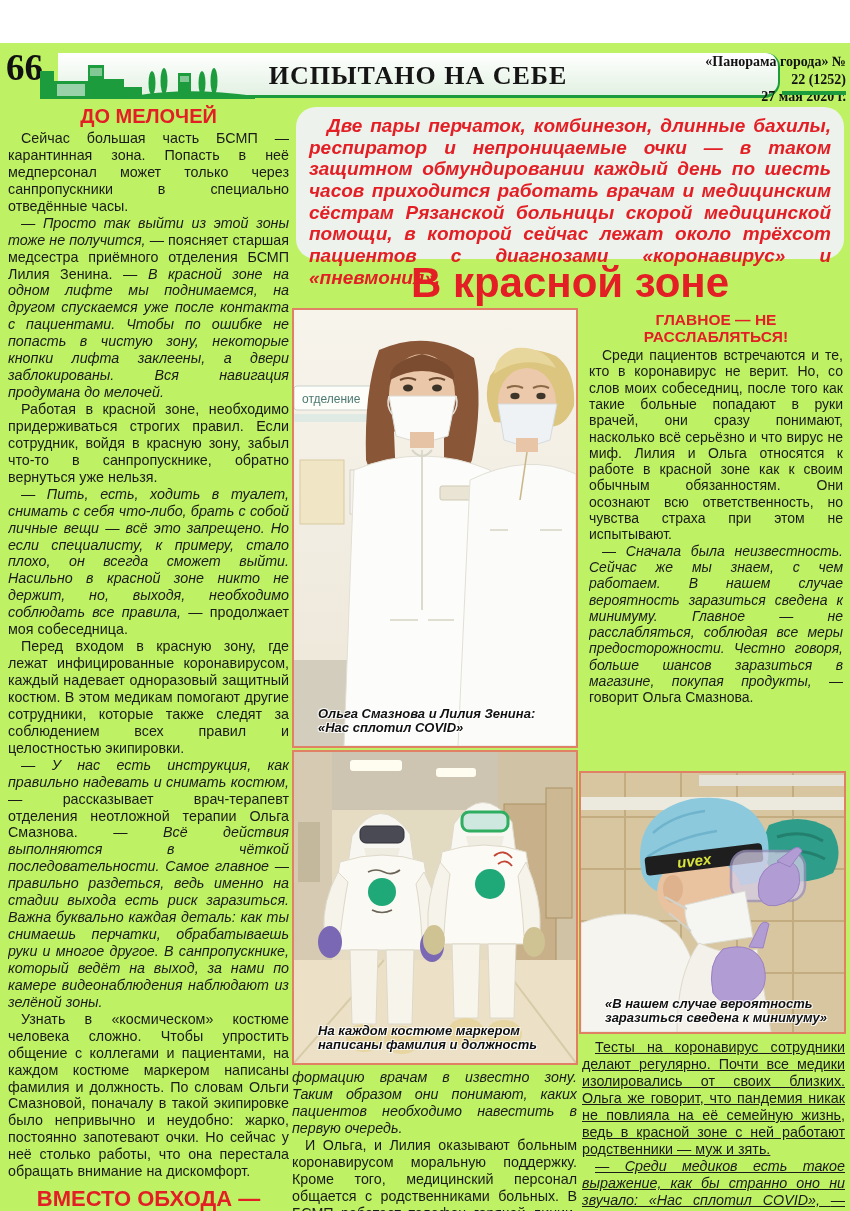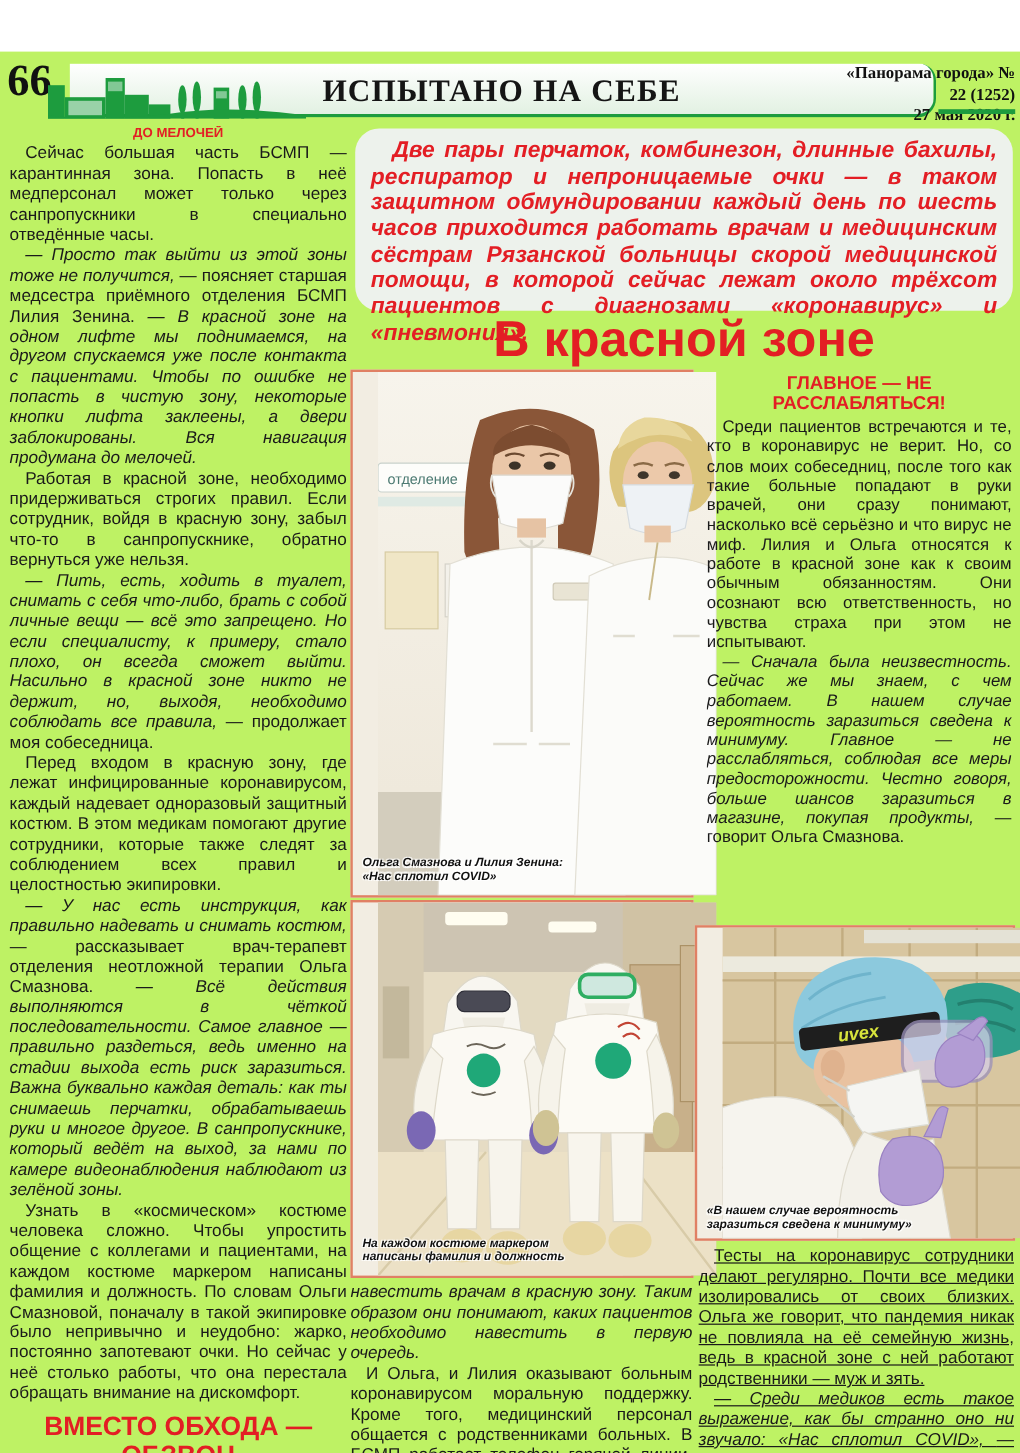--- a/index.html
+++ b/index.html
@@ -13,21 +13,21 @@
   .page-num{position:absolute;left:6px;top:6px;font-family:"Liberation Serif", serif;
       font-weight:bold;font-size:37px;line-height:1;color:#111;}
   .skyline{position:absolute;left:40px;top:14px;}
   .section-title{position:absolute;left:58px;top:18px;width:720px;text-align:center;
       font-family:"Liberation Serif", serif;font-weight:bold;font-size:26px;
       letter-spacing:1px;color:#151515;}
   .masthead{position:absolute;left:700px;top:10px;width:146px;text-align:right;
       font-family:"Liberation Serif", serif;font-weight:bold;font-size:14px;line-height:1.25;color:#111;}
   .masthead-rule{position:absolute;left:782px;top:48px;width:64px;height:4px;background:#1d9c3e;}
   
-  .col-heading{color:#e31e24;font-weight:bold;text-align:center;font-size:11px;
+  .col-heading{color:#e31e24;font-weight:bold;text-align:center;font-size:20px;
       line-height:1.1;margin:0 0 3px 0;}
   .para{margin:0;text-align:justify;text-indent:13px;}
   .para .it{font-style:italic;}
   .para.noindent{text-indent:0;}
   .left-col{position:absolute;left:8px;top:62px;width:281px;height:1140px;overflow:hidden;
       font-size:14.3px;line-height:1.185;}
   .left-col .heading-2{margin-top:7px;font-size:22px;}
   .mid-bottom{position:absolute;left:292px;top:1026px;width:285px;height:180px;overflow:hidden;
       font-size:14.3px;line-height:1.185;}
   .right-top{position:absolute;left:589px;top:268px;width:254px;height:460px;overflow:hidden;
@@ -36,24 +36,24 @@
   .right-bottom{position:absolute;left:582px;top:996px;width:263px;height:200px;overflow:hidden;
       font-size:14.3px;line-height:1.19;text-decoration:underline;}
   
   .lead-box{position:absolute;left:296px;top:64px;width:548px;height:152px;
       background:#edf2ec;border-radius:20px;padding:8px 13px;box-sizing:border-box;
       color:#e31e24;font-weight:bold;font-style:italic;font-size:19px;line-height:1.14;
       text-align:justify;text-indent:18px;}
   .headline{position:absolute;left:296px;top:219px;width:548px;text-align:center;
       color:#e31e24;font-weight:bold;font-size:42px;line-height:1.0;letter-spacing:0;}
   
-  .photo{position:absolute;border:2px solid #e08064;box-sizing:border-box;background:#f2ede2;padding-left:21px;}
+  .photo{position:absolute;border:2px solid #e08064;box-sizing:border-box;background:#f2ede2;}
   .photo svg{display:block;}
-  .photo-caption{position:absolute;left:8px;font-weight:bold;font-style:italic;
-      font-size:10px;line-height:1.12;color:#101010;
+  .photo-caption{position:absolute;left:24px;font-weight:bold;font-style:italic;
+      font-size:13px;line-height:1.12;color:#101010;
       text-shadow:1px 1px 0 rgba(255,255,255,.85), -1px -1px 0 rgba(255,255,255,.7), 1px -1px 0 rgba(255,255,255,.7), -1px 1px 0 rgba(255,255,255,.7);}
   .photo-caption span{display:block;}
   #photo1{left:292px;top:265px;width:286px;height:440px;}
   #photo1 .photo-caption{bottom:10px;}
   #photo2{left:292px;top:707px;width:286px;height:315px;}
   #photo2 .photo-caption{bottom:10px;}
   #photo3{left:579px;top:728px;width:267px;height:263px;}
   #photo3 .photo-caption{bottom:6px;}
   .bottom-rule{position:absolute;left:8px;top:1203px;width:837px;height:3px;background:#1d9c3e;}
 </style>
@@ -270,21 +270,21 @@
         <path d="M168,174 l10,-20 q4,-8 10,-3 l-6,24 Z"></path>
       </g>
     </svg>
     <div class="photo-caption">
       <span>«В нашем случае вероятность</span>
       <span>заразиться сведена к минимуму»</span>
     </div>
   </div>
 
   <div class="mid-bottom">
-      <p class="para noindent"><span class="it">навестить врачам в красную зону. Таким образом они понимают, каких пациентов необходимо навестить в первую очередь.</span></p>
+      <p class="para noindent"><span class="it">формацию врачам в известно зону. Таким образом они понимают, каких пациентов необходимо навестить в первую очередь.</span></p>
       <p class="para"><span>И Ольга, и Лилия оказывают больным коронавирусом моральную поддержку. Кроме того, медицинский персонал общается с родственниками больных. В БСМП работает телефон горячей линии. Ольга Смазнова — в числе тех, кто отвечает на вопросы родственников, сообщая о состоянии их близких.</span></p>
     </div>
 
   <div class="right-bottom">
     <div>
         <p class="para"><span>Тесты на коронавирус сотрудники делают регулярно. Почти все медики изолировались от своих близких. Ольга же говорит, что пандемия никак не повлияла на её семейную жизнь, ведь в красной зоне с ней работают родственники — муж и зять.</span></p>
         <p class="para"><span class="it">— Среди медиков есть такое выражение, как бы странно оно ни звучало: «Нас сплотил COVID», </span><span>— говорит Лилия Зенина. </span><span class="it">— И действительно, сейчас мы делаем одно большое и нелёгкое дело, а трудности, как известно, сближают.</span></p>
       </div>
 
   </div>

